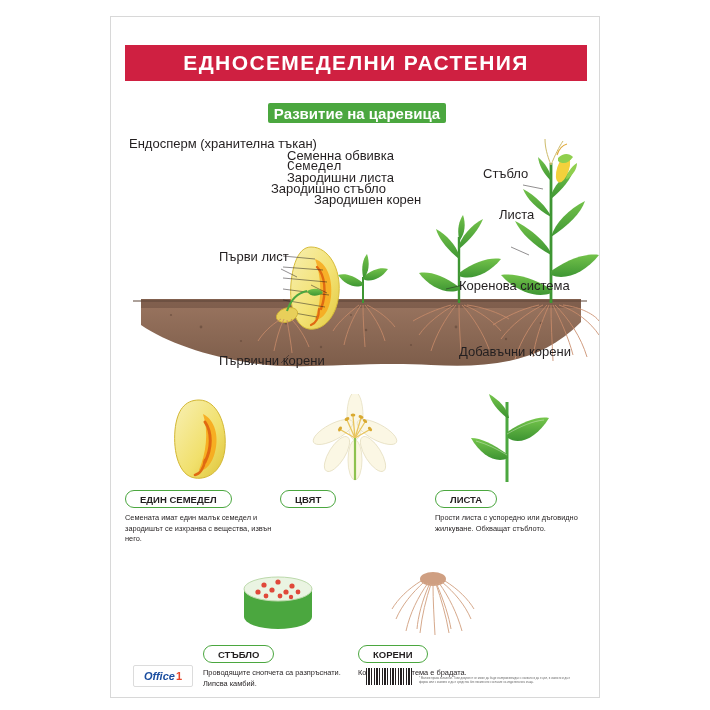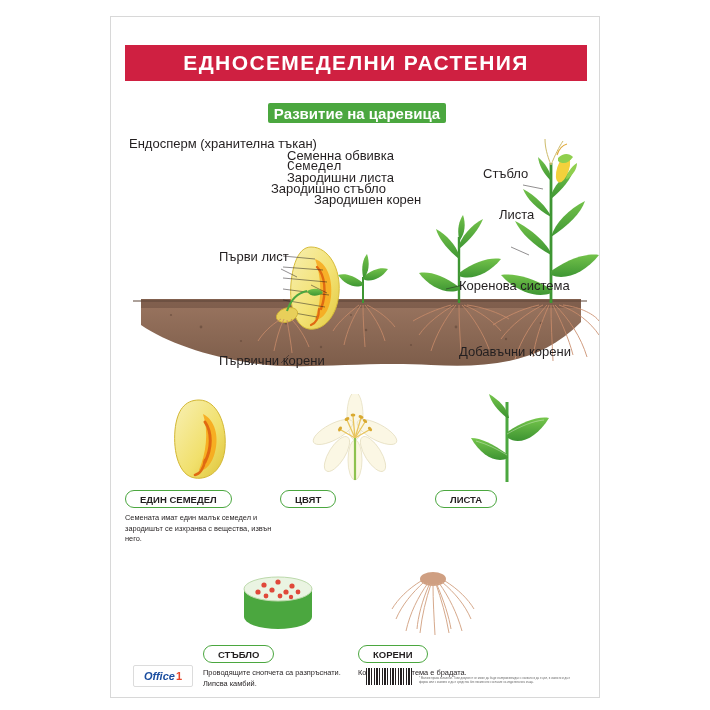--- a/index.html
+++ b/index.html
@@ -404,20 +404,21 @@
           <path d="M40 62 C26 52 14 46 4 46 C14 64 30 72 41 66 Z" fill="url(#lg3)"></path>
           <path d="M40 40 C56 30 70 24 82 26 C70 46 52 54 41 46 Z" fill="url(#lg3)"></path>
           <path d="M40 26 C30 18 24 10 22 2 C32 8 40 16 42 26 Z" fill="url(#lg3)"></path>
           <g stroke="#e9f5de" stroke-width=".5" fill="none" opacity=".8">
             <path d="M40 63 C30 57 20 52 9 49"></path>
             <path d="M40 42 C54 34 66 29 77 28"></path>
           </g>
         </svg>
       </div>
       <div class="pill">ЛИСТА</div>
+      <div class="desc">Прости листа с успоредно или дъговидно жилкуване. Обхващат стъблото.</div>
     </div>
 
     <div class="feat" style="left:92px; top:155px;">
       <div class="art">
         <svg width="88" height="68" viewBox="0 0 88 68">
           <ellipse cx="44" cy="46" rx="34" ry="12" fill="#4ba73f"></ellipse>
           <rect x="10" y="18" width="68" height="28" fill="#4ba73f"></rect>
           <ellipse cx="44" cy="18" rx="34" ry="12" fill="#eaf4e2" stroke="#bcd9ab" stroke-width="1"></ellipse>
           <g>
             <circle cx="30" cy="14" r="2.6" fill="#e0483a"></circle>

